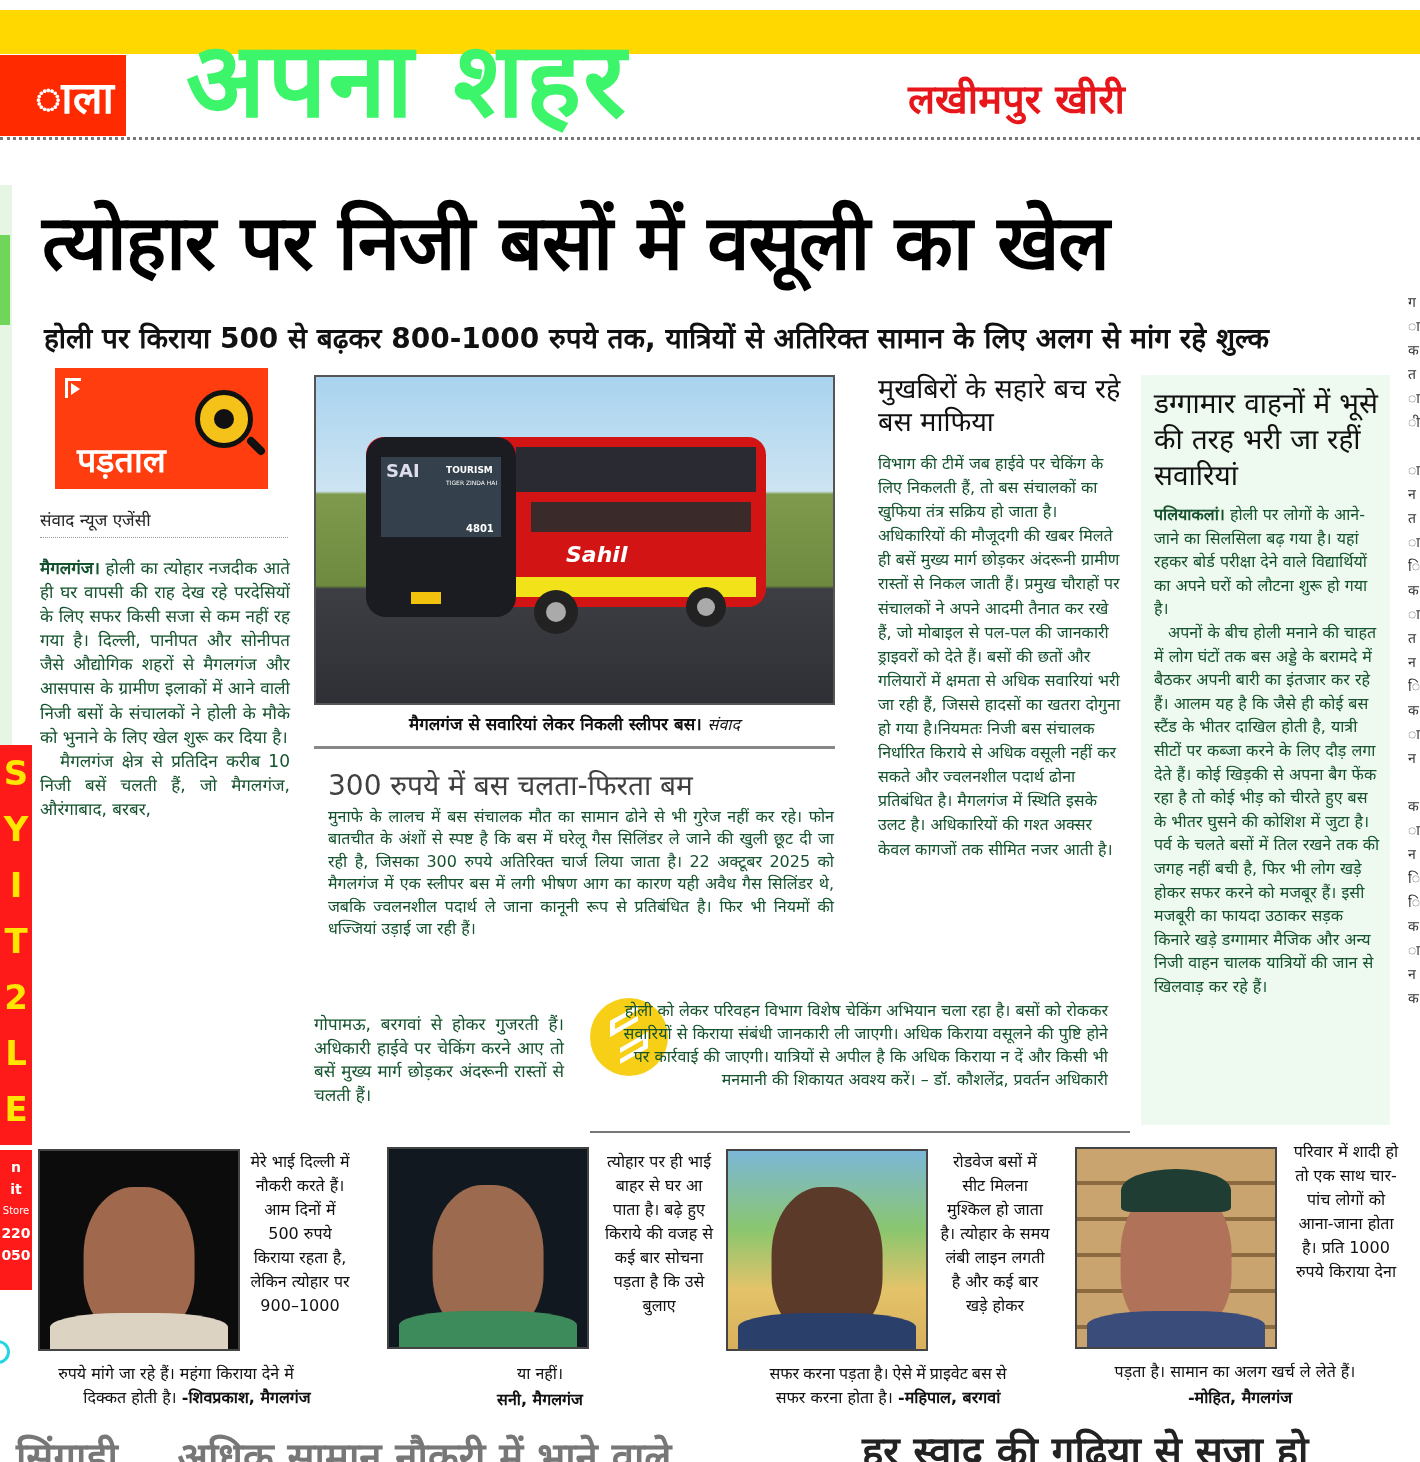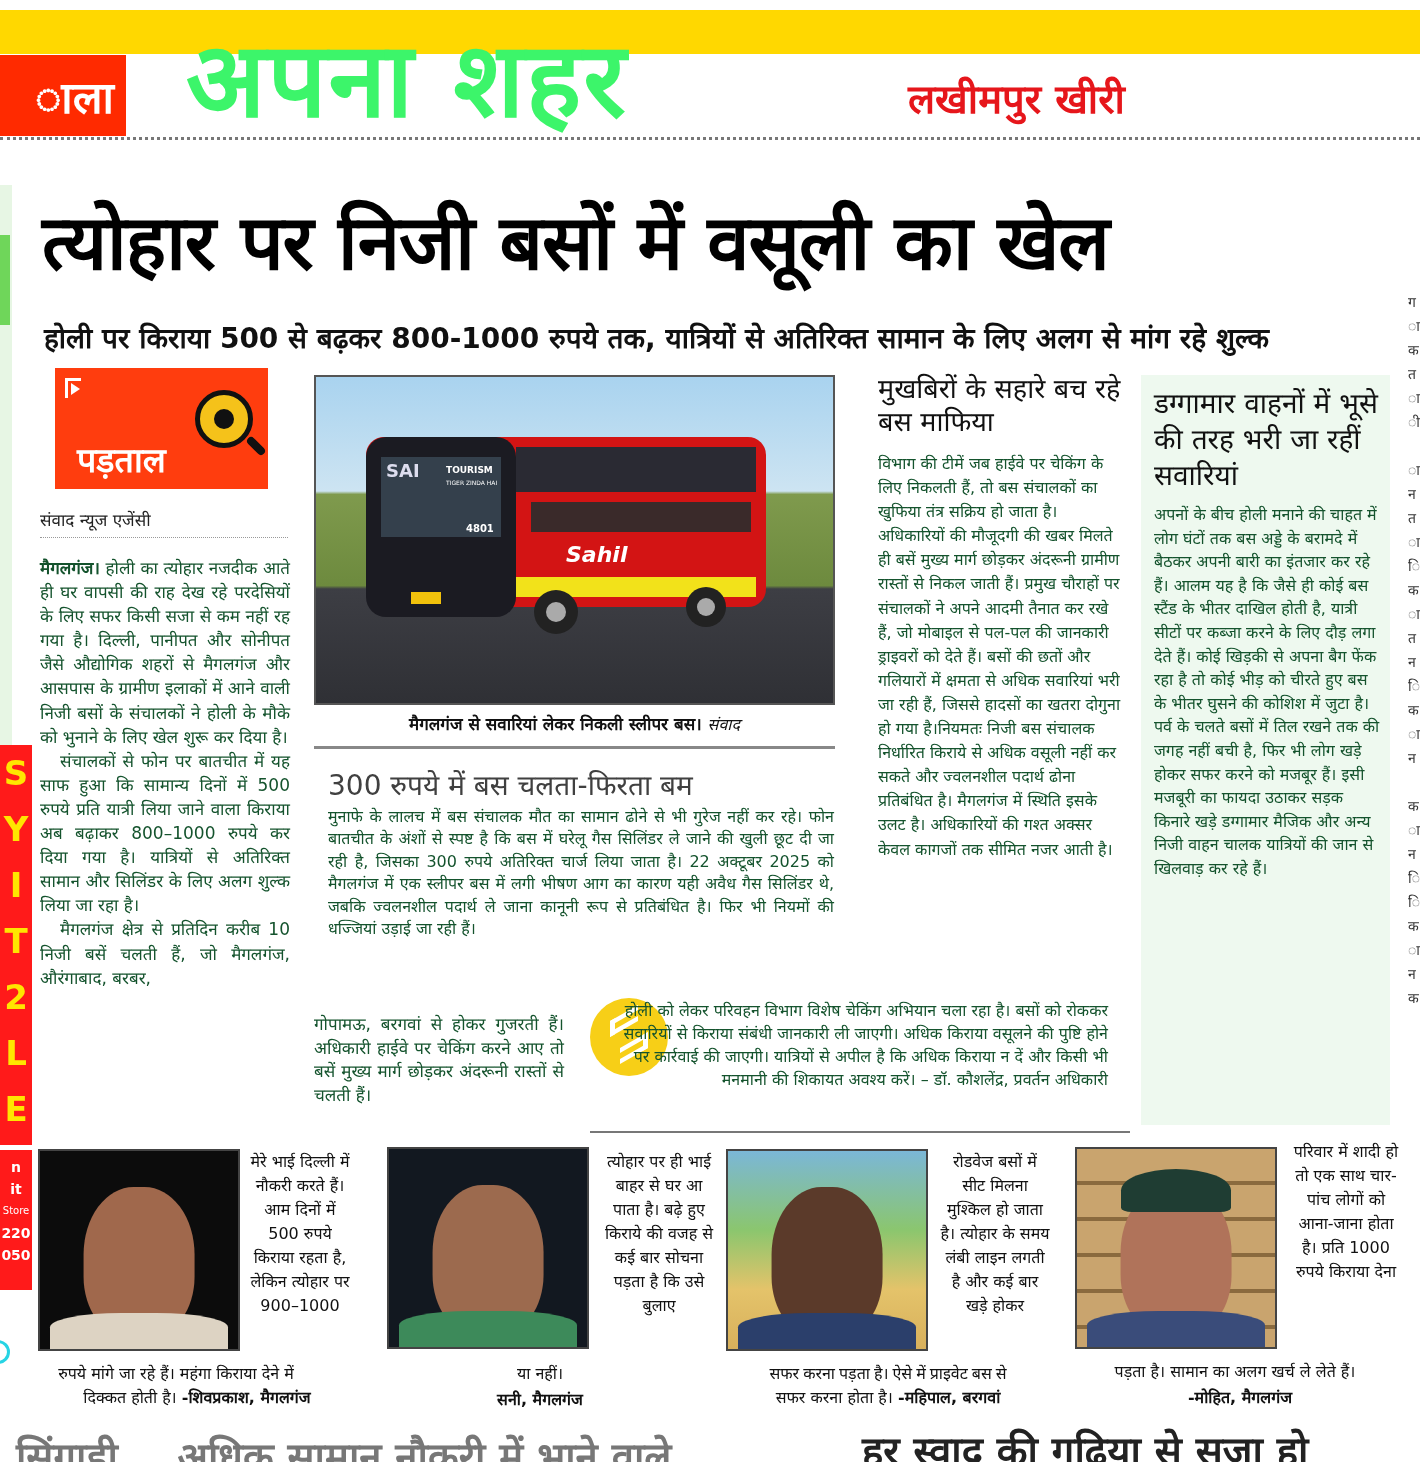--- a/index.html
+++ b/index.html
@@ -118,21 +118,20 @@
   <div class="play"></div>
   <div class="lens"></div>
   <div class="handle"></div>
   <div class="label">पड़ताल</div>
 </div>
 <div class="byline">संवाद न्यूज एजेंसी</div>
 <div class="byline-rule"></div>
 
 <div class="col col1">
   <p><span class="dateline">मैगलगंज।</span> <span>होली का त्योहार नजदीक आते ही घर वापसी की राह देख रहे परदेसियों के लिए सफर किसी सजा से कम नहीं रह गया है। दिल्ली, पानीपत और सोनीपत जैसे औद्योगिक शहरों से मैगलगंज और आसपास के ग्रामीण इलाकों में आने वाली निजी बसों के संचालकों ने होली के मौके को भुनाने के लिए खेल शुरू कर दिया है।</span></p>
-  <p>संचालकों से फोन पर बातचीत में यह साफ हुआ कि सामान्य दिनों में 500 रुपये प्रति यात्री लिया जाने वाला किराया अब बढ़ाकर 800–1000 रुपये कर दिया गया है। यात्रियों से अतिरिक्त सामान और सिलिंडर के लिए अलग शुल्क लिया जा रहा है।</p>
   <p>मैगलगंज क्षेत्र से प्रतिदिन करीब 10 निजी बसें चलती हैं, जो मैगलगंज, औरंगाबाद, बरबर,</p>
 </div>
 
 <div class="photo-frame">
   <svg class="bus" viewBox="0 0 420 240">
     <rect x="10" y="30" width="400" height="170" rx="18" fill="#d31414"></rect>
     <rect x="10" y="30" width="150" height="180" rx="20" fill="#1b1b22"></rect>
     <rect x="160" y="40" width="240" height="45" fill="#2a2a33"></rect>
     <rect x="175" y="95" width="220" height="30" fill="#3a2a2a"></rect>
     <rect x="160" y="170" width="240" height="20" fill="#f2e21a"></rect>
@@ -171,20 +170,21 @@
 <div class="official-rule"></div>
 
 <div class="col3-head">मुखबिरों के सहारे बच रहे बस माफिया</div>
 <div class="col col3">
     <p>विभाग की टीमें जब हाईवे पर चेकिंग के लिए निकलती हैं, तो बस संचालकों का खुफिया तंत्र सक्रिय हो जाता है। अधिकारियों की मौजूदगी की खबर मिलते ही बसें मुख्य मार्ग छोड़कर अंदरूनी ग्रामीण रास्तों से निकल जाती हैं। प्रमुख चौराहों पर संचालकों ने अपने आदमी तैनात कर रखे हैं, जो मोबाइल से पल-पल की जानकारी ड्राइवरों को देते हैं। बसों की छतों और गलियारों में क्षमता से अधिक सवारियां भरी जा रही हैं, जिससे हादसों का खतरा दोगुना हो गया है।नियमतः निजी बस संचालक निर्धारित किराये से अधिक वसूली नहीं कर सकते और ज्वलनशील पदार्थ ढोना प्रतिबंधित है। मैगलगंज में स्थिति इसके उलट है। अधिकारियों की गश्त अक्सर केवल कागजों तक सीमित नजर आती है।</p>
   </div>
 
 <div class="col4-box"></div>
 <div class="col4-head">डग्गामार वाहनों में भूसे की तरह भरी जा रहीं सवारियां</div>
 <div class="col col4">
+  <p><span class="dateline">पलियाकलां।</span> <span>होली पर लोगों के आने-जाने का सिलसिला बढ़ गया है। यहां रहकर बोर्ड परीक्षा देने वाले विद्यार्थियों का अपने घरों को लौटना शुरू हो गया है।</span></p>
   <p>अपनों के बीच होली मनाने की चाहत में लोग घंटों तक बस अड्डे के बरामदे में बैठकर अपनी बारी का इंतजार कर रहे हैं। आलम यह है कि जैसे ही कोई बस स्टैंड के भीतर दाखिल होती है, यात्री सीटों पर कब्जा करने के लिए दौड़ लगा देते हैं। कोई खिड़की से अपना बैग फेंक रहा है तो कोई भीड़ को चीरते हुए बस के भीतर घुसने की कोशिश में जुटा है। पर्व के चलते बसों में तिल रखने तक की जगह नहीं बची है, फिर भी लोग खड़े होकर सफर करने को मजबूर हैं। इसी मजबूरी का फायदा उठाकर सड़क किनारे खड़े डग्गामार मैजिक और अन्य निजी वाहन चालक यात्रियों की जान से खिलवाड़ कर रहे हैं।</p>
 </div>
 
 <div class="right-edge">ग<br>ा<br>क<br>त<br>ा<br>ी<br><br>ा<br>न<br>त<br>ा<br>ि<br>क<br>ा<br>त<br>न<br>ि<br>क<br>ा<br>न<br><br>क<br>ा<br>न<br>ि<br>ि<br>क<br>ा<br>न<br>क</div>
 
 <div class="vox">
   <div class="vox-photo" style="left:38px;top:1149px;width:202px;height:202px;background:#0c0c0c;">
     <div class="face" style="background:#a0684c;"></div>
     <div class="shirt" style="background:#ddd3c3;"></div>
   </div>

